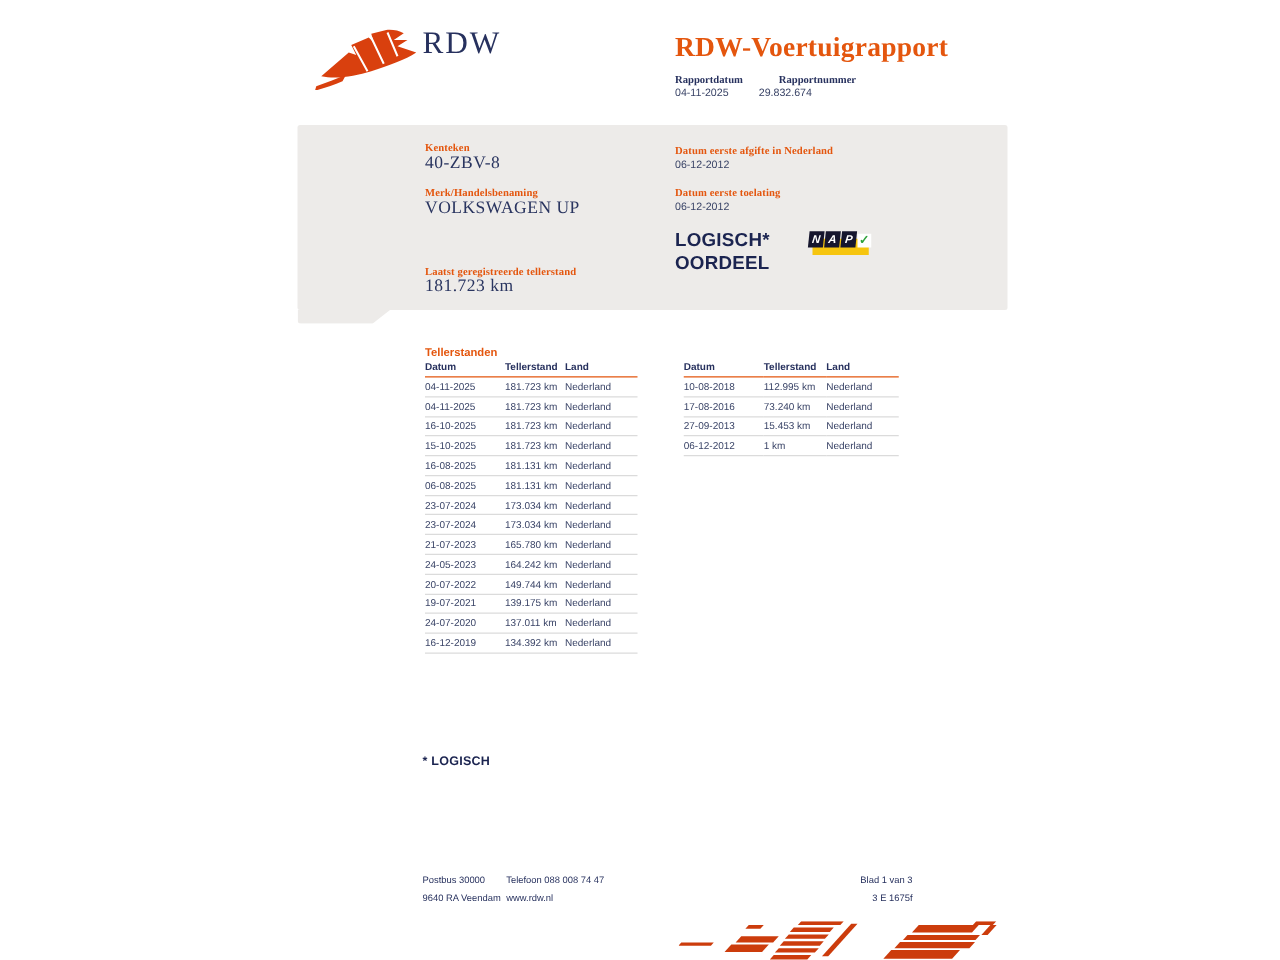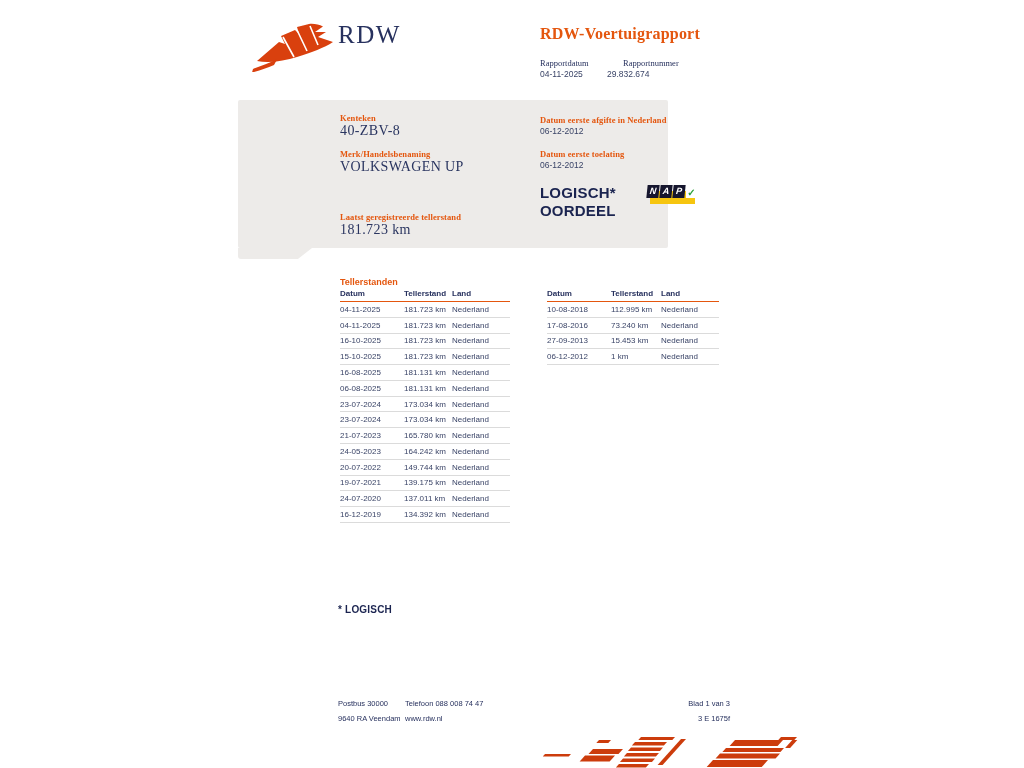--- a/index.html
+++ b/index.html
@@ -8,28 +8,28 @@
     --nap_yellow:#F6C50F; --nap_green:#2FA23C; --nap_dark:#16162E;
   }
   *{margin:0;padding:0;box-sizing:border-box;}
   body{background:#fff;font-family:"Liberation Sans",sans-serif;}
   .page{position:relative;width:1024px;height:768px;background:#fff;overflow:hidden;}
   .abs{position:absolute;}
 
   
   .wing-logo{left:252px;top:20px;}
   .logo-text{left:338px;top:21px;font-family:"Liberation Serif",serif;font-size:25px;color:var(--navy);letter-spacing:1.5px;}
-  .report-title{left:540px;top:25px;font-family:"Liberation Serif",serif;font-weight:bold;font-size:16px;color:var(--orange);letter-spacing:.2px;}
-  .meta-label{font-family:"Liberation Serif",serif;font-weight:normal;font-size:8.5px;color:var(--navy);}
+  .report-title{left:540px;top:25px;font-family:"Liberation Serif",serif;font-weight:bold;font-size:22px;color:var(--orange);letter-spacing:.2px;}
+  .meta-label{font-family:"Liberation Serif",serif;font-weight:bold;font-size:8.5px;color:var(--navy);}
   .meta-value{font-size:8.5px;color:var(--text);}
   .m-date-l{left:540px;top:58px;} .m-date-v{left:540px;top:69px;}
   .m-num-l{left:607px;top:58px;padding-left:16px;}  .m-num-v{left:607px;top:69px;}
 
   
-  .vbox{left:238px;top:100px;width:430px;height:148px;background:var(--box_bg);border-radius:2px;}
+  .vbox{left:238px;top:100px;width:568px;height:148px;background:var(--box_bg);border-radius:2px;}
   .vbox-tail{left:0;top:148px;width:74px;height:11px;background:var(--box_bg);
              clip-path:polygon(0 0,100% 0,81% 100%,0 100%);border-bottom-left-radius:3px;}
   .fld-label{font-family:"Liberation Serif",serif;font-weight:bold;font-size:8.5px;color:var(--orange);letter-spacing:.1px;}
   .fld-value{font-family:"Liberation Serif",serif;font-size:14px;color:#2A3560;letter-spacing:.4px;}
   .fld-value-sm{font-size:8.5px;color:var(--text);}
   .v-kent-l{left:102px;top:13px;} .v-kent-v{left:102px;top:23px;}
   .v-merk-l{left:102px;top:49px;} .v-merk-v{left:102px;top:59px;}
   .v-tel-l{left:102px;top:112px;} .v-tel-v{left:102px;top:122px;}
   .v-afg-l{left:302px;top:15px;}  .v-afg-v{left:302px;top:26px;}
   .v-toe-l{left:302px;top:49px;}  .v-toe-v{left:302px;top:60px;}

